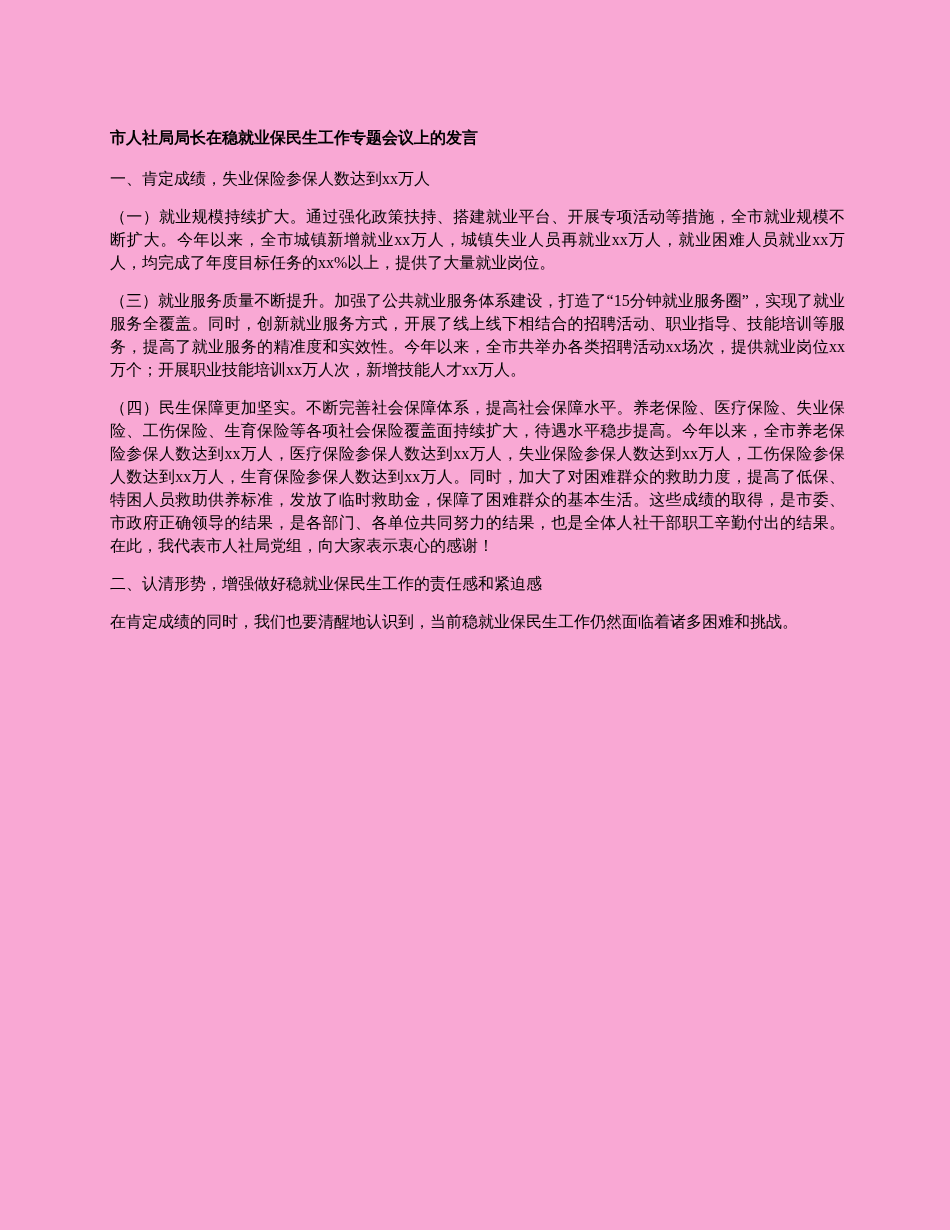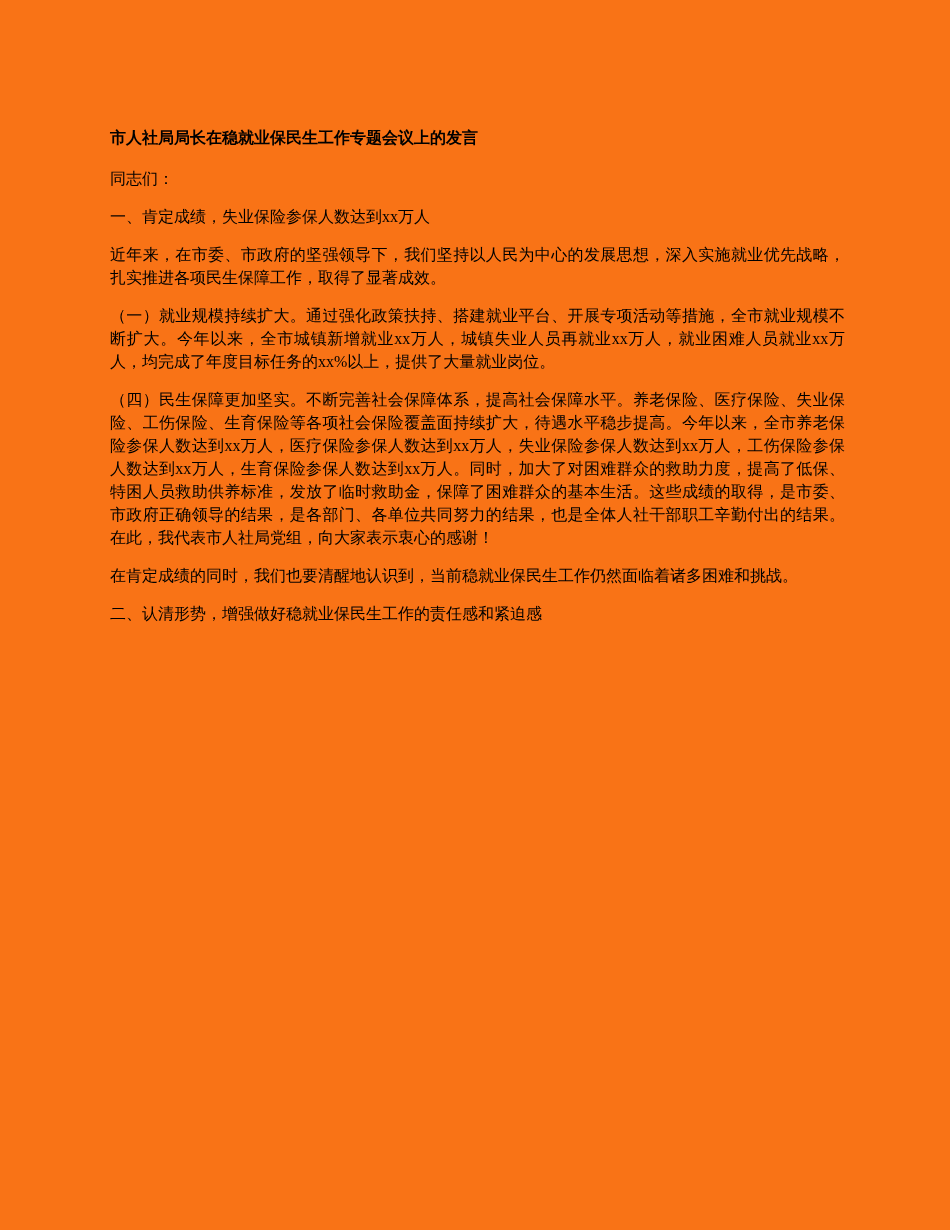--- a/index.html
+++ b/index.html
@@ -11,21 +11,21 @@
       width: 950px;
       min-height: 1230px;
       color: #000000;
       font-family: "Liberation Serif", "DejaVu Serif", serif;
     }
     .page {
       box-sizing: border-box;
       width: 950px;
       min-height: 1230px;
       padding: 126px 105px 60px 110px;
-      background: #f97316;
+      background: #f9a8d4;
     }
     .doc-title {
       font-size: 16px;
       font-weight: bold;
       line-height: 23px;
       margin: 0 0 18px 0;
       text-align: left;
     }
     .para {
       font-size: 16px;
@@ -38,29 +38,28 @@
     .para:last-child {
       margin-bottom: 0;
     }
   </style>
 </head>
 <body>
 
 <div class="page">
   <h1 class="doc-title">市人社局局长在稳就业保民生工作专题会议上的发言</h1>
 
-  <p class="para">同志们：</p>
 
 
   <p class="para">一、肯定成绩，失业保险参保人数达到xx万人</p>
 
-  <p class="para">近年来，在市委、市政府的坚强领导下，我们坚持以人民为中心的发展思想，深入实施就业优先战略，扎实推进各项民生保障工作，取得了显著成效。</p>
 
   <p class="para">（一）就业规模持续扩大。通过强化政策扶持、搭建就业平台、开展专项活动等措施，全市就业规模不断扩大。今年以来，全市城镇新增就业xx万人，城镇失业人员再就业xx万人，就业困难人员就业xx万人，均完成了年度目标任务的xx%以上，提供了大量就业岗位。</p>
 
 
+  <p class="para">（三）就业服务质量不断提升。加强了公共就业服务体系建设，打造了“15分钟就业服务圈”，实现了就业服务全覆盖。同时，创新就业服务方式，开展了线上线下相结合的招聘活动、职业指导、技能培训等服务，提高了就业服务的精准度和实效性。今年以来，全市共举办各类招聘活动xx场次，提供就业岗位xx万个；开展职业技能培训xx万人次，新增技能人才xx万人。</p>
 
   <p class="para">（四）民生保障更加坚实。不断完善社会保障体系，提高社会保障水平。养老保险、医疗保险、失业保险、工伤保险、生育保险等各项社会保险覆盖面持续扩大，待遇水平稳步提高。今年以来，全市养老保险参保人数达到xx万人，医疗保险参保人数达到xx万人，失业保险参保人数达到xx万人，工伤保险参保人数达到xx万人，生育保险参保人数达到xx万人。同时，加大了对困难群众的救助力度，提高了低保、特困人员救助供养标准，发放了临时救助金，保障了困难群众的基本生活。这些成绩的取得，是市委、市政府正确领导的结果，是各部门、各单位共同努力的结果，也是全体人社干部职工辛勤付出的结果。在此，我代表市人社局党组，向大家表示衷心的感谢！</p>
 
+  <p class="para">二、认清形势，增强做好稳就业保民生工作的责任感和紧迫感</p>
+
   <p class="para">在肯定成绩的同时，我们也要清醒地认识到，当前稳就业保民生工作仍然面临着诸多困难和挑战。</p>
-
-  <p class="para">二、认清形势，增强做好稳就业保民生工作的责任感和紧迫感</p>
 </div>
 
 </body></html>

